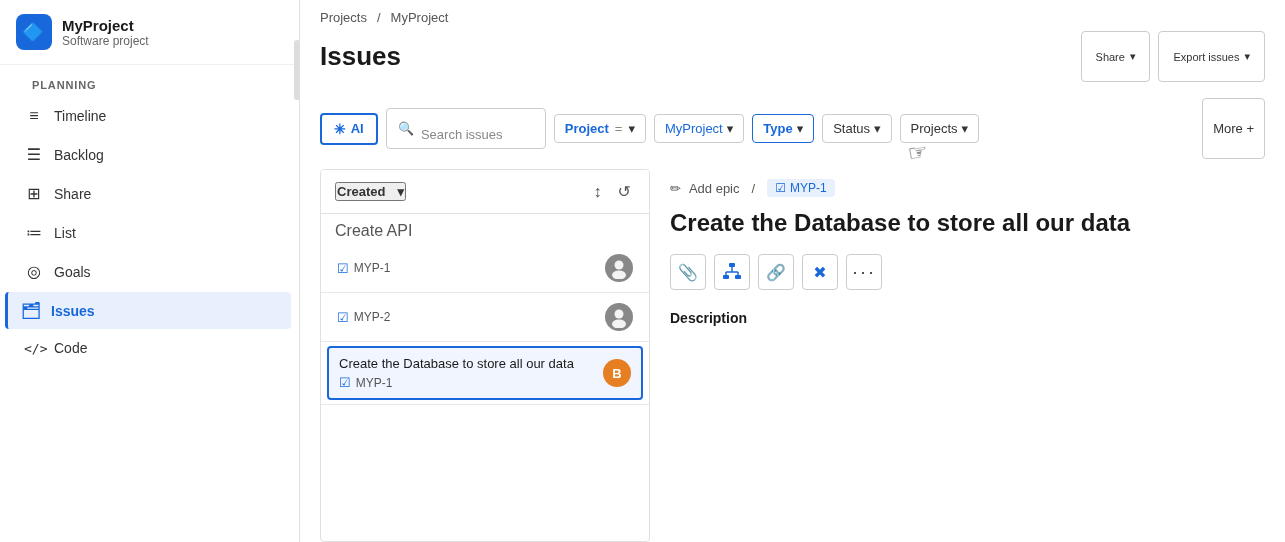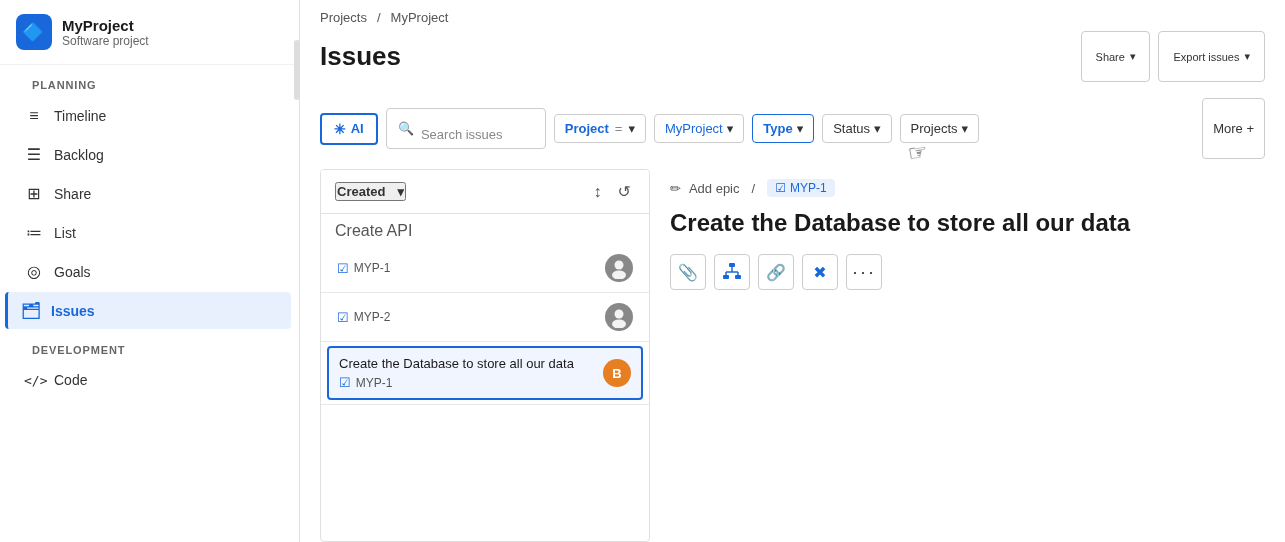--- a/index.html
+++ b/index.html
@@ -301,21 +301,20 @@
   </div>
   <div class="sidebar-item">
     <span class="icon">◎</span>
     <span>Goals</span>
   </div>
   <div class="sidebar-item active">
     <span class="icon">🗂</span>
     <span>Issues</span>
   </div>
 
-  <div class="sidebar-section-label">DEVELOPMENT</div>
 
   <div class="sidebar-item">
     <span class="icon" style="font-family:monospace;font-size:13px;">&lt;/&gt;</span>
     <span>Code</span>
   </div>
 </div>
 
 <div style="position:absolute;left:294px;top:0;width:6px;height:542px;pointer-events:none;">
   <div style="width:6px;height:60px;background:#ddd;border-radius:3px;margin-top:40px;"></div>
 </div>
@@ -470,18 +469,19 @@
             <line x1="4" y1="10" x2="16" y2="10" stroke="#1868db" stroke-width="1.5"></line>
             <line x1="4" y1="10" x2="4" y2="13" stroke="#1868db" stroke-width="1.5"></line>
             <line x1="16" y1="10" x2="16" y2="13" stroke="#1868db" stroke-width="1.5"></line>
           </svg>
         </button>
         <button class="detail-action-btn" title="Link">🔗</button>
         <button class="detail-action-btn" title="Integration" style="color:#1868db;font-size:16px;">✖</button>
         <button class="detail-action-btn" title="More" style="font-size:18px;letter-spacing:2px;">···</button>
       </div>
 
+      <div class="detail-description-label">Description</div>
     </div>
 
   </div>
 </div>
 
 <div style="position:fixed;left:908px;top:140px;pointer-events:none;z-index:9999;font-size:22px;transform:rotate(-10deg);">☞</div>
 
 </body></html>

